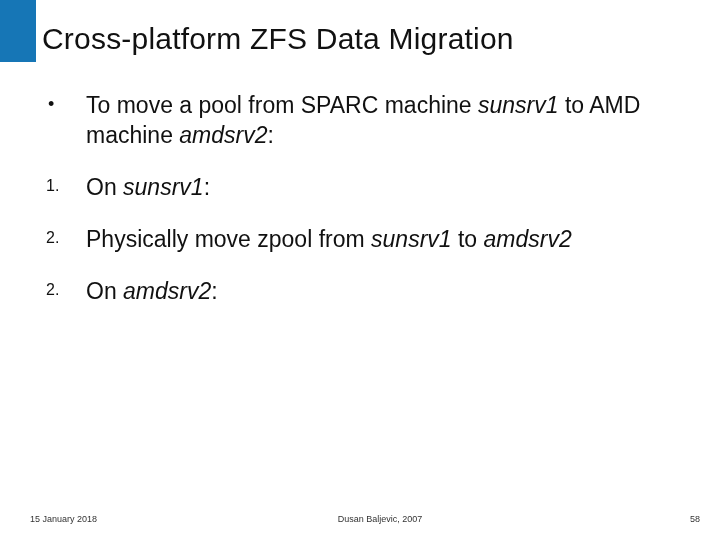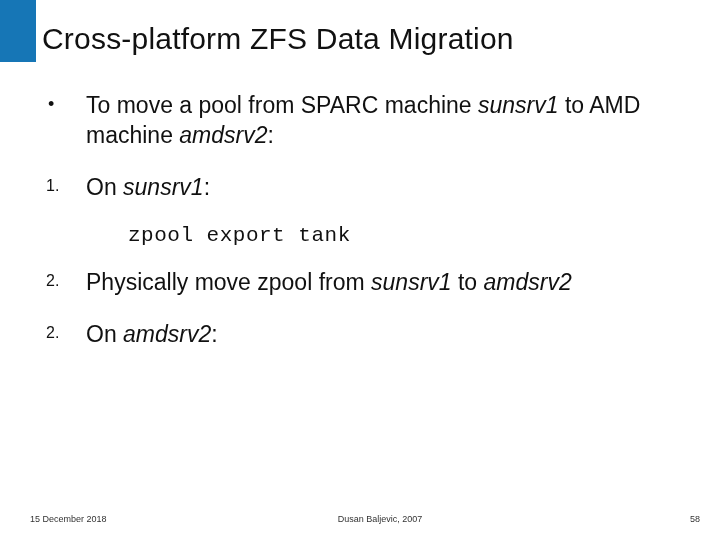--- a/index.html
+++ b/index.html
@@ -37,37 +37,36 @@
       </div>
     </div>
 
     <div class="row step-gap">
       <div class="bullet-col">1.</div>
       <div class="text-col">
         <span>On </span><em class="host">sunsrv1</em><span>:</span>
       </div>
     </div>
 
-    <div class="code">zpool export tank</div>
 
     <div class="row">
       <div class="bullet-col">2.</div>
       <div class="text-col">
         <span>Physically move zpool from </span><em class="host">sunsrv1</em><span> to </span><em class="host">amdsrv2</em>
       </div>
     </div>
 
     <div class="row">
       <div class="bullet-col">2.</div>
       <div class="text-col">
         <span>On </span><em class="host">amdsrv2</em><span>:</span>
       </div>
     </div>
 
 
   </div>
 
   <div class="footer">
-    <div class="date">15 December 2018</div>
+    <div class="date">15 January 2018</div>
     <div class="author">Dusan Baljevic, 2007</div>
     <div class="page">58</div>
   </div>
 </div>
 
 </body></html>

